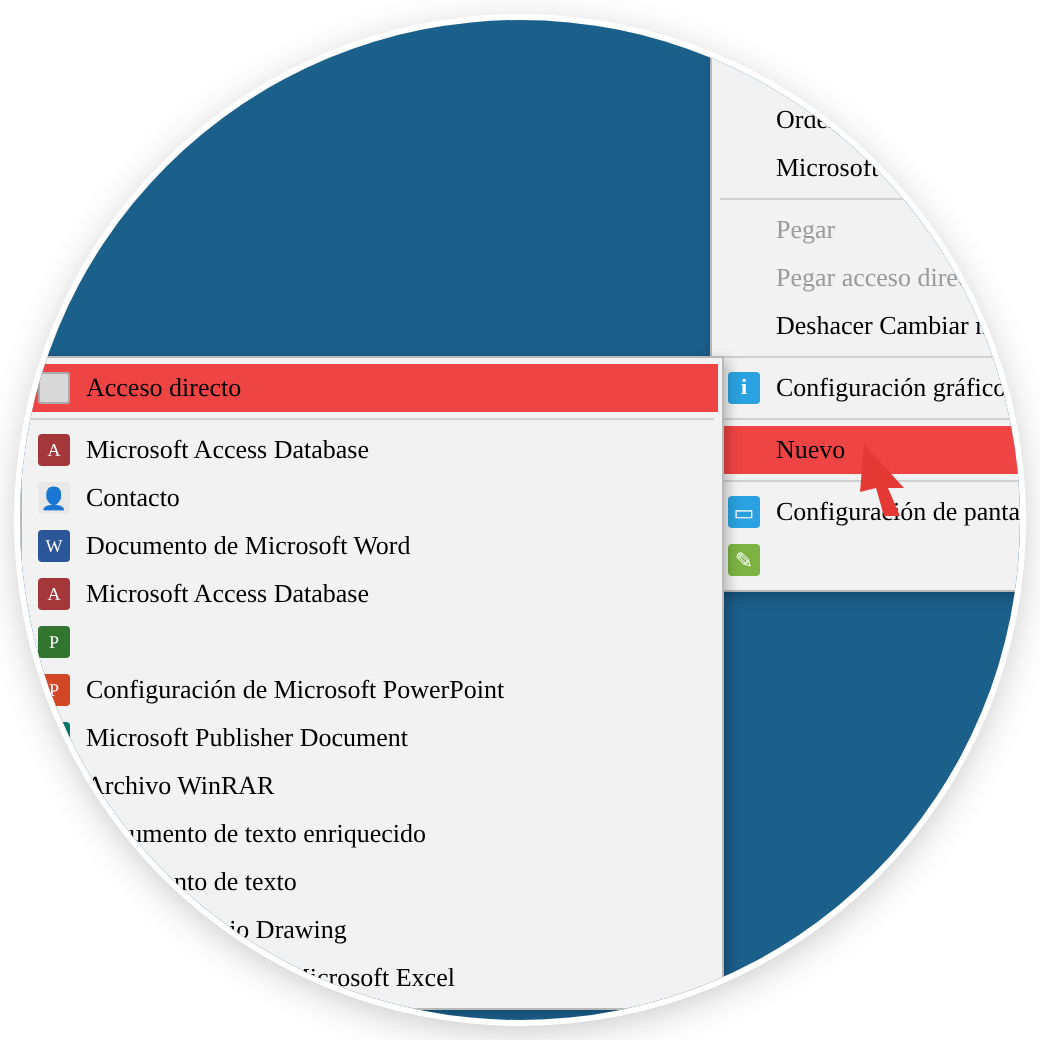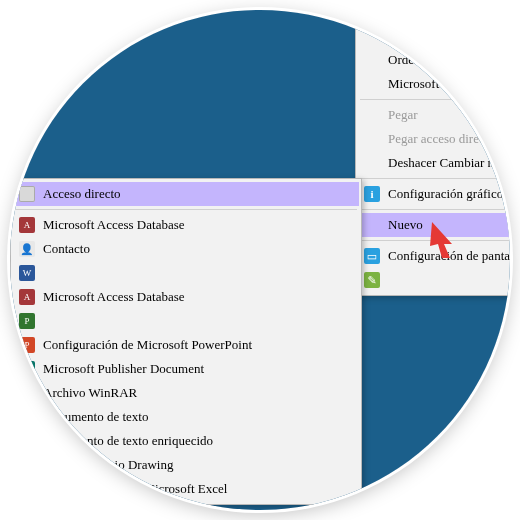--- a/index.html
+++ b/index.html
@@ -48,21 +48,21 @@
     display: flex;
     align-items: center;
     height: 24px;
     padding: 0 20px 0 30px;
     position: relative;
     color: #000;
     white-space: nowrap;
     cursor: default;
   }
   .item.disabled { color: #9a9a9a; }
-  .item.hover { background: #c4b5fd; }
+  .item.hover { background: #ef4444; }
   .sep {
     height: 1px;
     background: #d0d0d0;
     margin: 3px 2px;
   }
   .icon {
     position: absolute;
     left: 6px;
     top: 4px;
     width: 16px;
@@ -153,20 +153,21 @@
       <div class="item">
         <span class="icon msaccess">A</span>
         <span>Microsoft Access Database</span>
       </div>
       <div class="item">
         <span class="icon contact">👤</span>
         <span>Contacto</span>
       </div>
       <div class="item">
         <span class="icon word">W</span>
+        <span>Documento de Microsoft Word</span>
       </div>
       <div class="item">
         <span class="icon msaccess">A</span>
         <span>Microsoft Access Database</span>
       </div>
       <div class="item">
         <span class="icon project">P</span>
       </div>
       <div class="item">
         <span class="icon ppt">P</span>
@@ -174,26 +175,26 @@
       </div>
       <div class="item">
         <span class="icon pub">P</span>
         <span>Microsoft Publisher Document</span>
       </div>
       <div class="item">
         <span class="icon rar">R</span>
         <span>Archivo WinRAR</span>
       </div>
       <div class="item">
+        <span class="icon rtf">A</span>
+        <span>Documento de texto enriquecido</span>
+      </div>
+      <div class="item">
         <span class="icon txt">☰</span>
         <span>Documento de texto</span>
-      </div>
-      <div class="item">
-        <span class="icon rtf">A</span>
-        <span>Documento de texto enriquecido</span>
       </div>
       <div class="item">
         <span class="icon visio">V</span>
         <span>Microsoft Visio Drawing</span>
       </div>
       <div class="item">
         <span class="icon excel">X</span>
         <span>Hoja de cálculo de Microsoft Excel</span>
       </div>
     </div>

